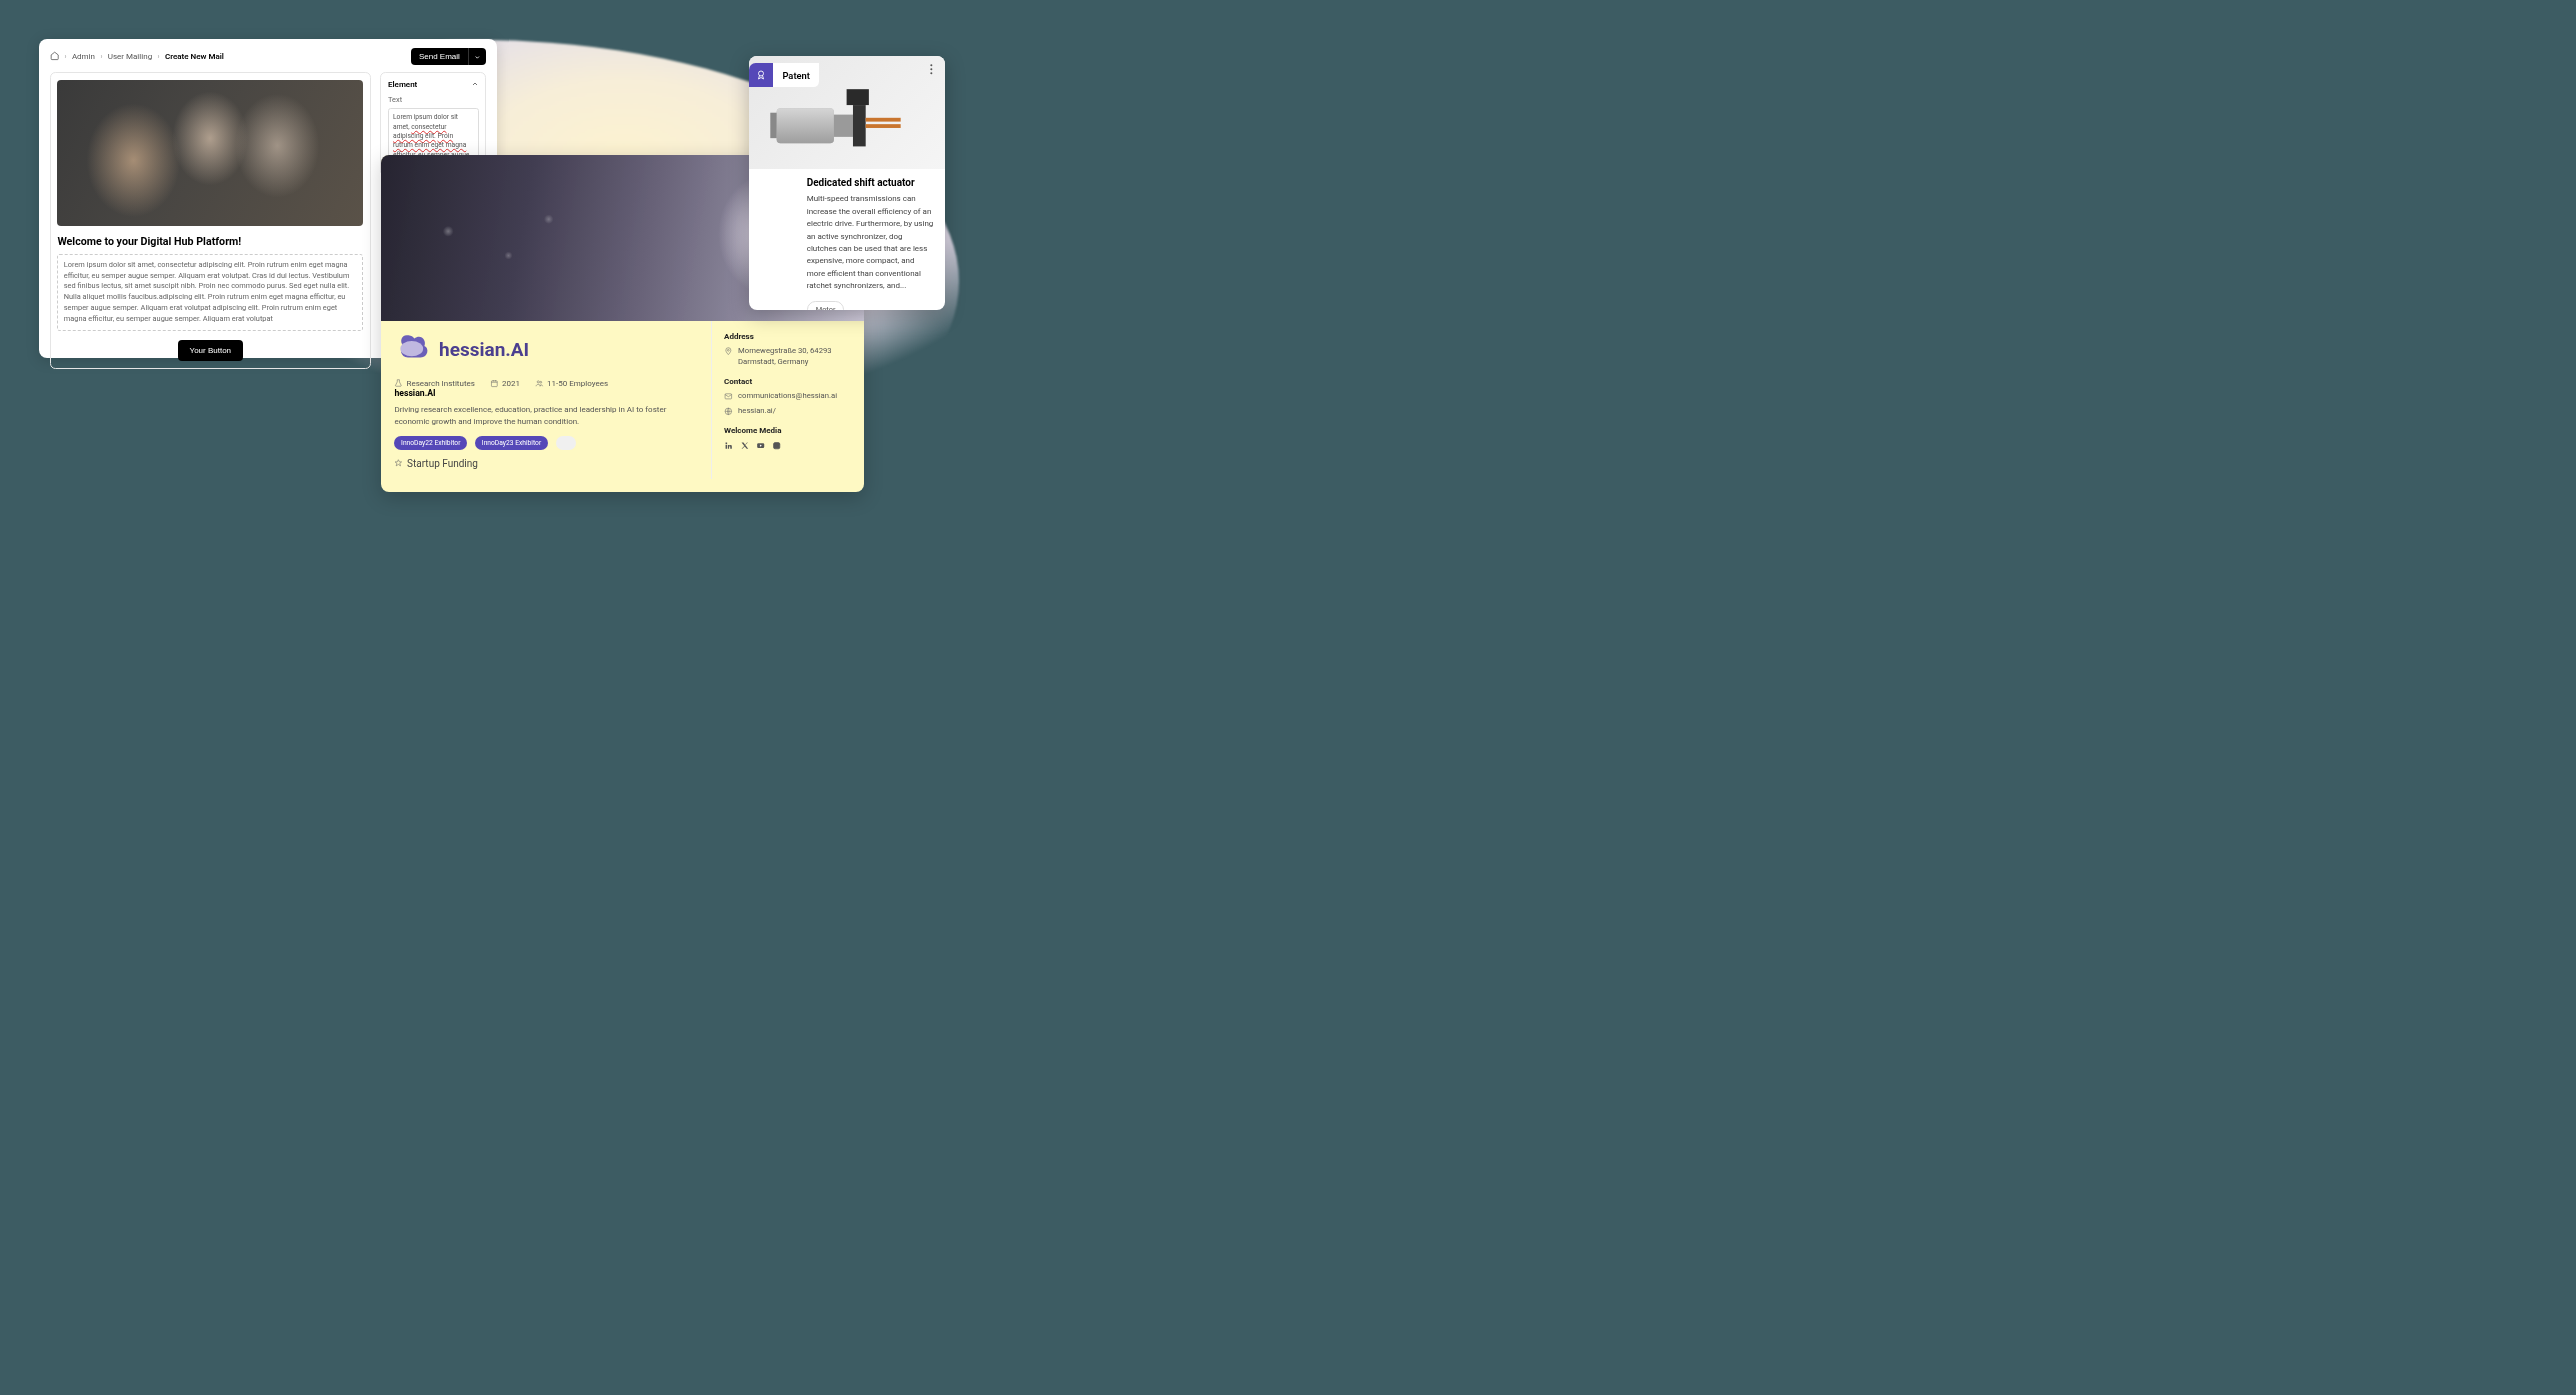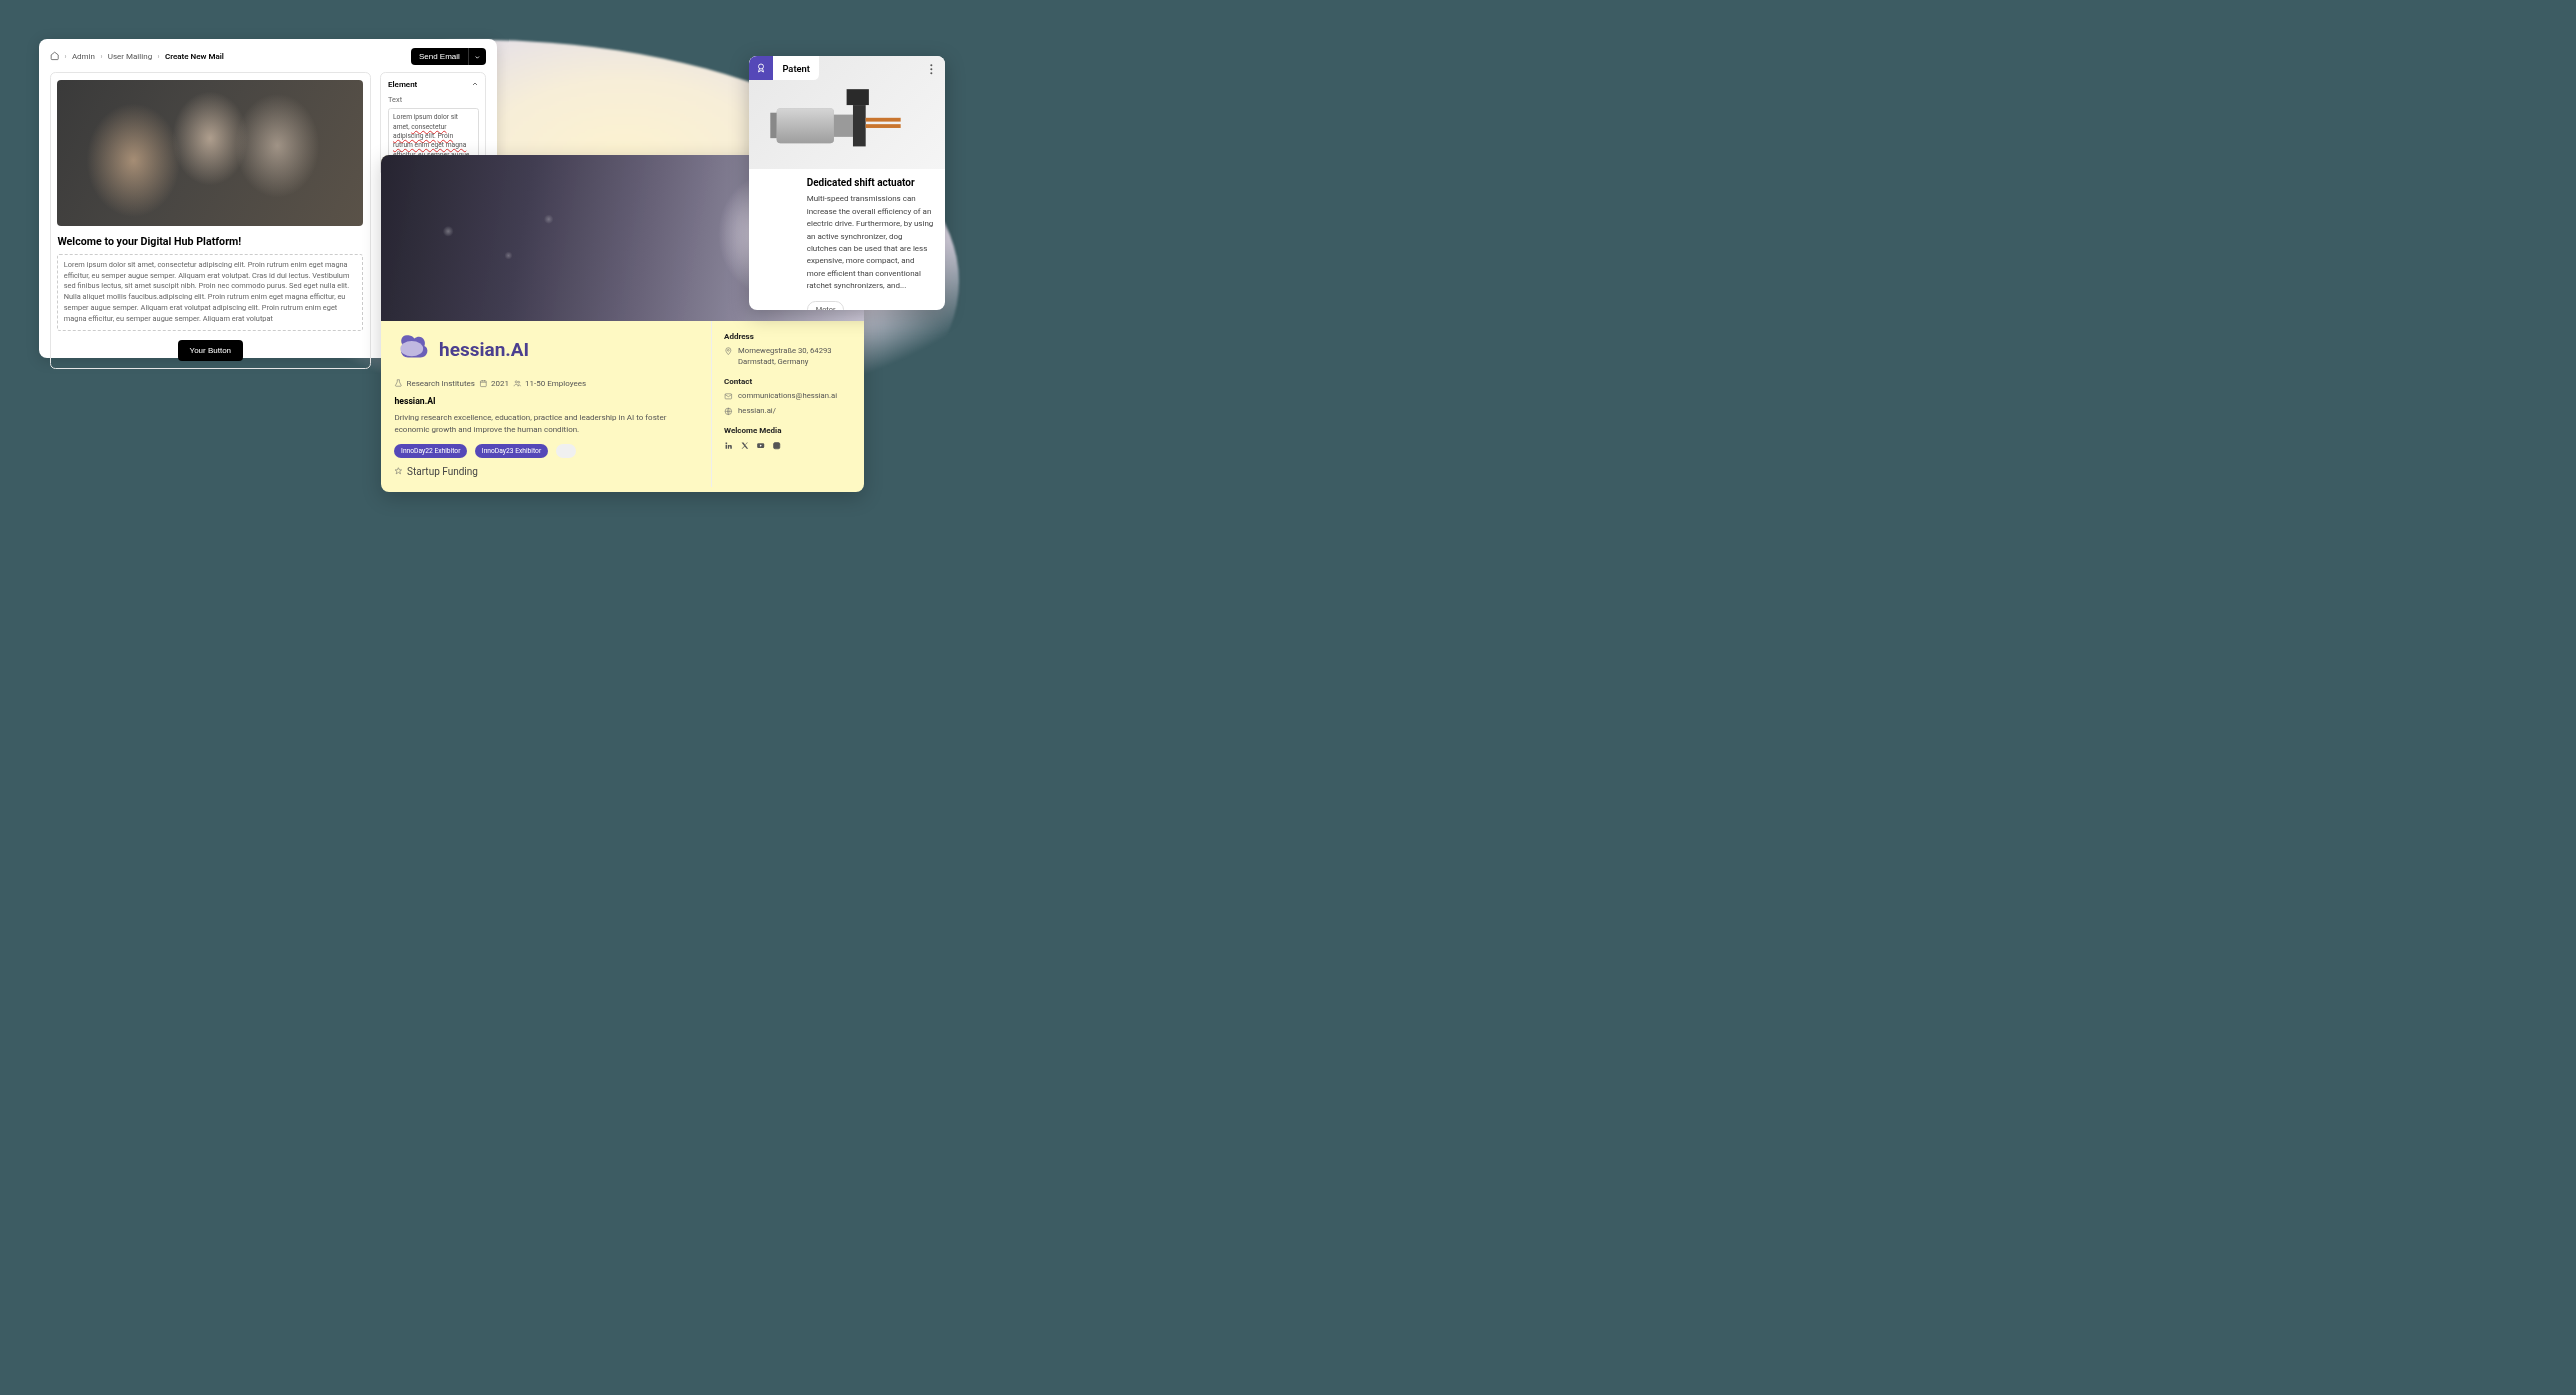--- a/index.html
+++ b/index.html
@@ -218,24 +218,23 @@
   margin-bottom: 12px;
 }
 .logo-mark svg { width: 38px; height: 32px; }
 .logo-text {
   font-size: 19px;
   font-weight: 700;
   color: #4b3f8f;
 }
 .profile-meta {
   display: flex;
-  gap: 4px;
+  gap: 15px;
   font-size: 8px;
   color: #555;
-  margin-bottom: 8px;
   align-items: center;
 }
 .profile-meta .meta-item { display: flex; align-items: center; gap: 3.4px; }
 .profile-name {
   font-size: 8.7px;
   font-weight: 700;
   margin-bottom: 6.7px;
 }
 .profile-desc {
   font-size: 8px;
@@ -311,21 +310,21 @@
   box-shadow: 0 5.4px 20px rgba(0,0,0,0.25);
   overflow: hidden;
 }
 .patent-top {
   position: relative;
   height: 113px;
   background: linear-gradient(135deg, #e8e8e8 0%, #f5f5f5 100%);
 }
 .patent-badge {
   position: absolute;
-  top: 0;
+  top: 7px;
   left: 0;
   display: flex;
   align-items: center;
 }
 .patent-badge-icon {
   background: #5548b8;
   width: 24px;
   height: 24px;
   display: flex;
   align-items: center;

